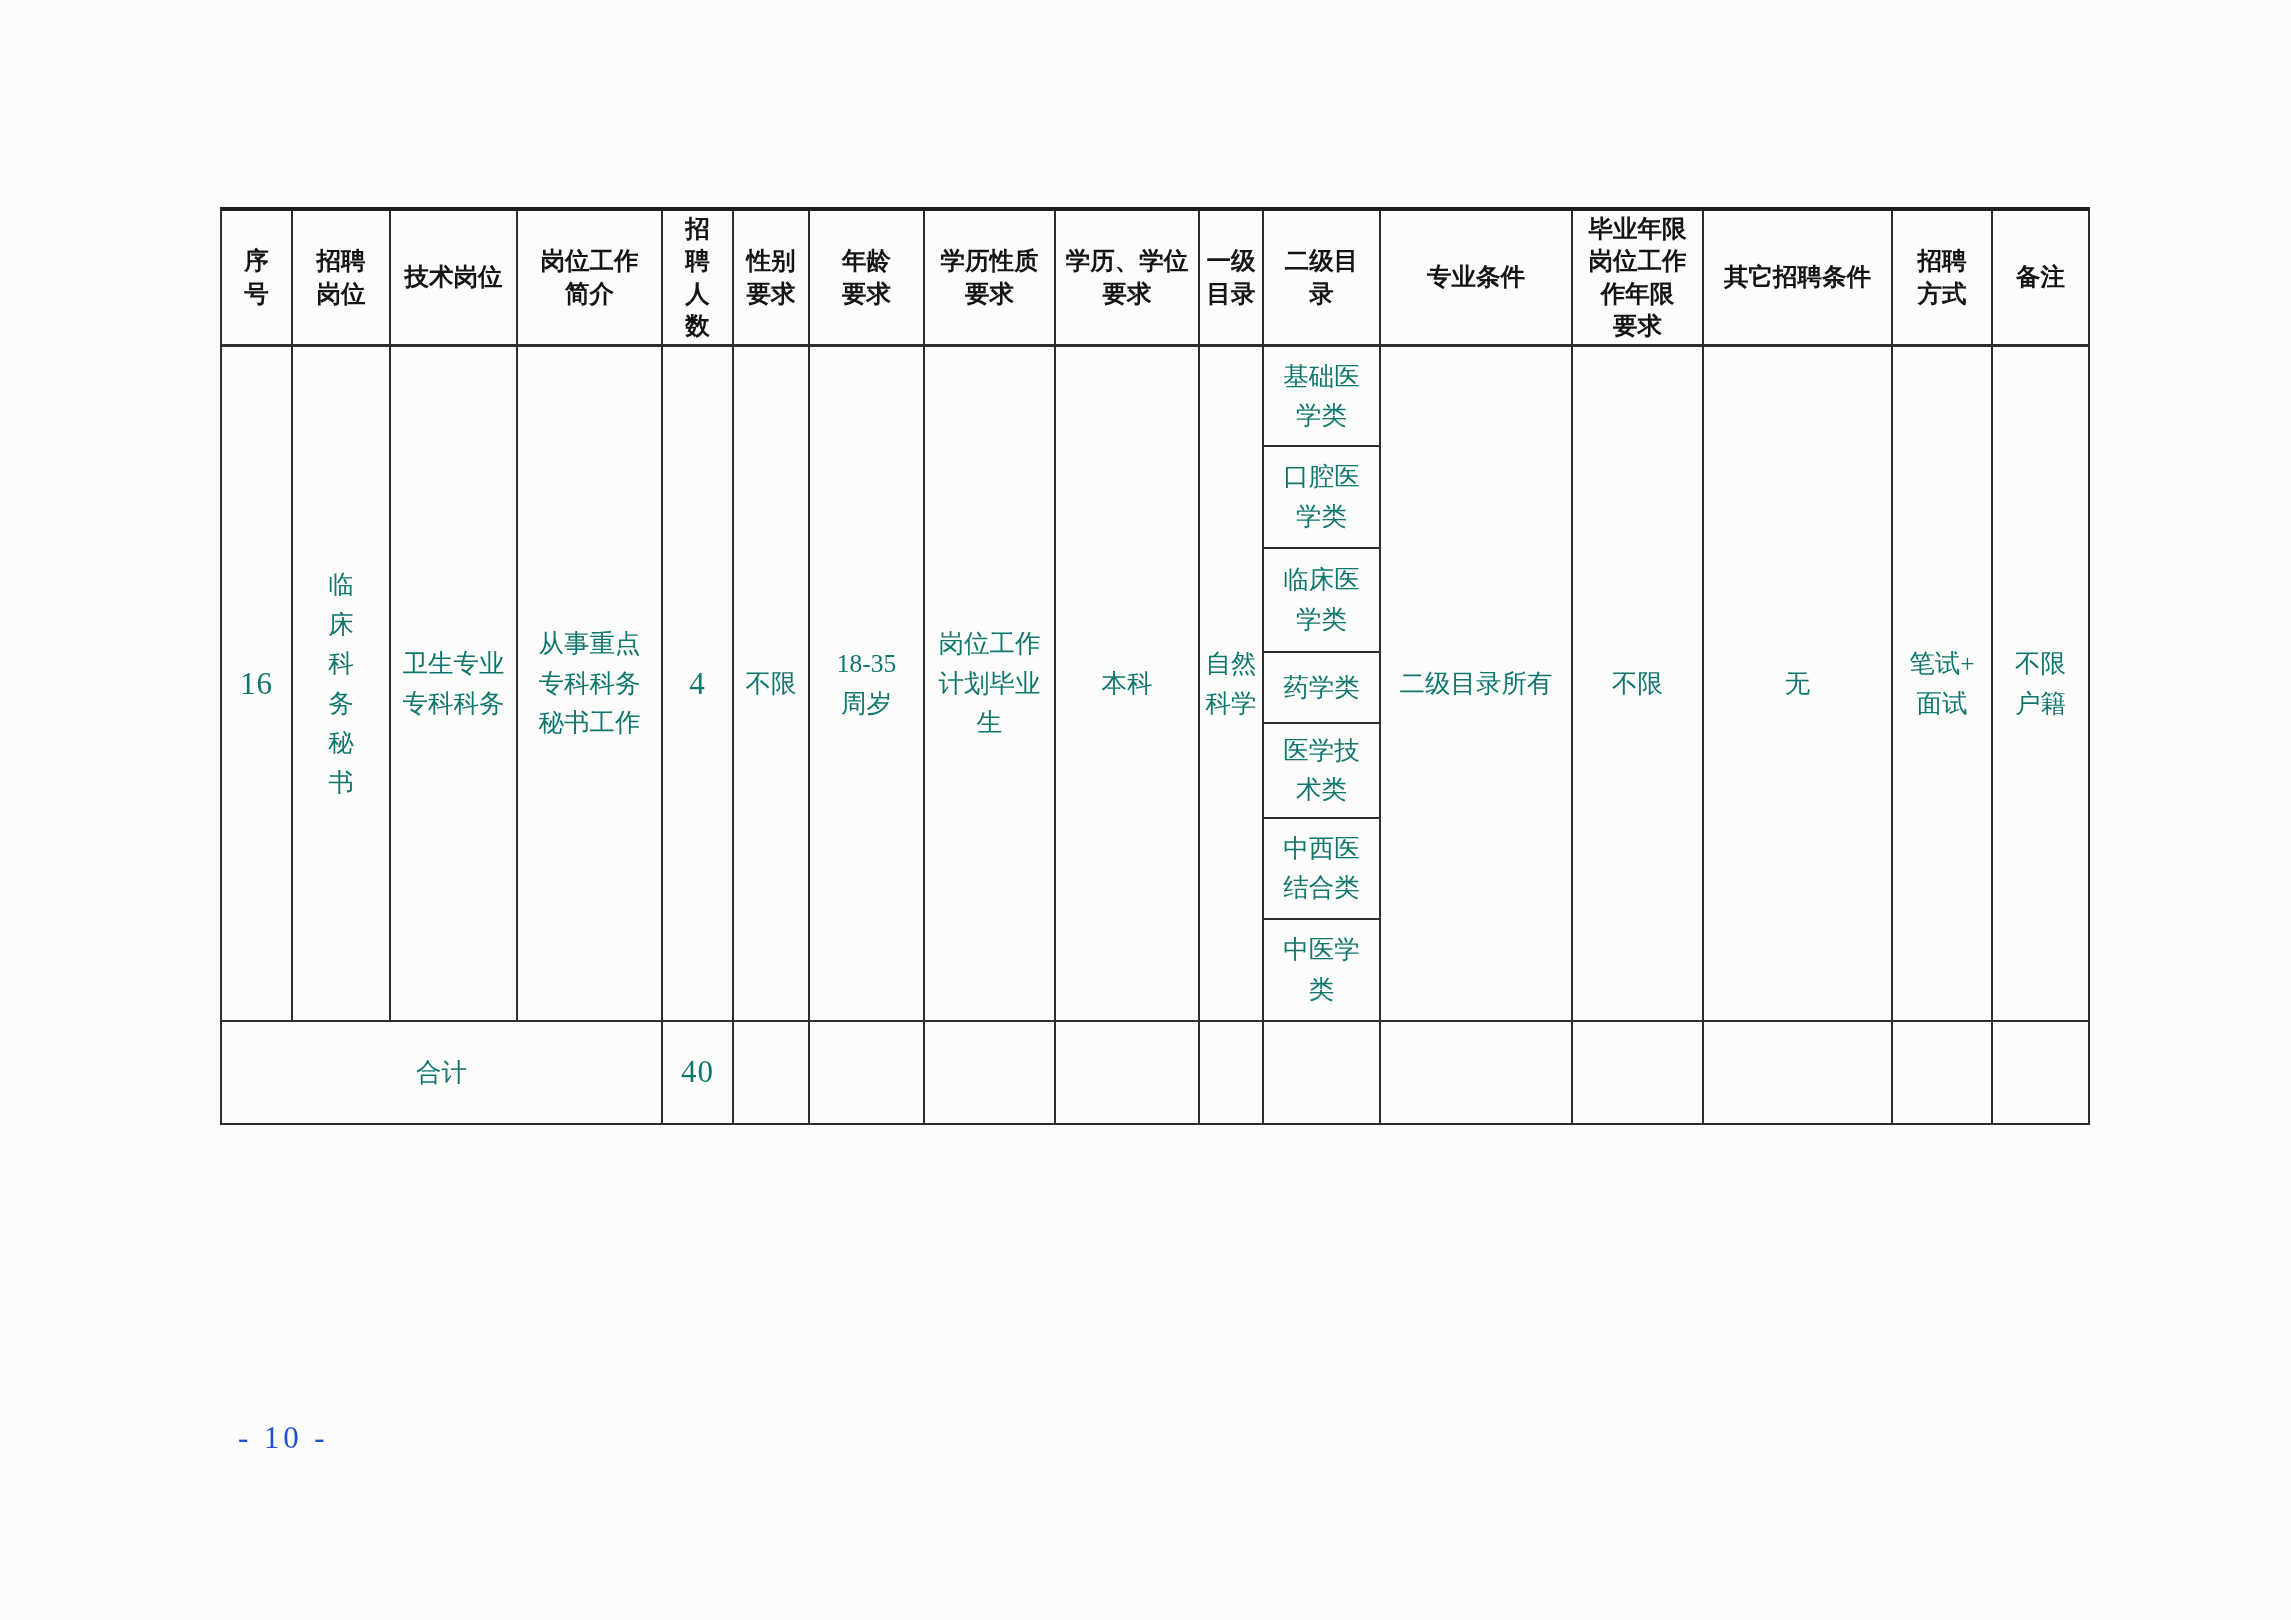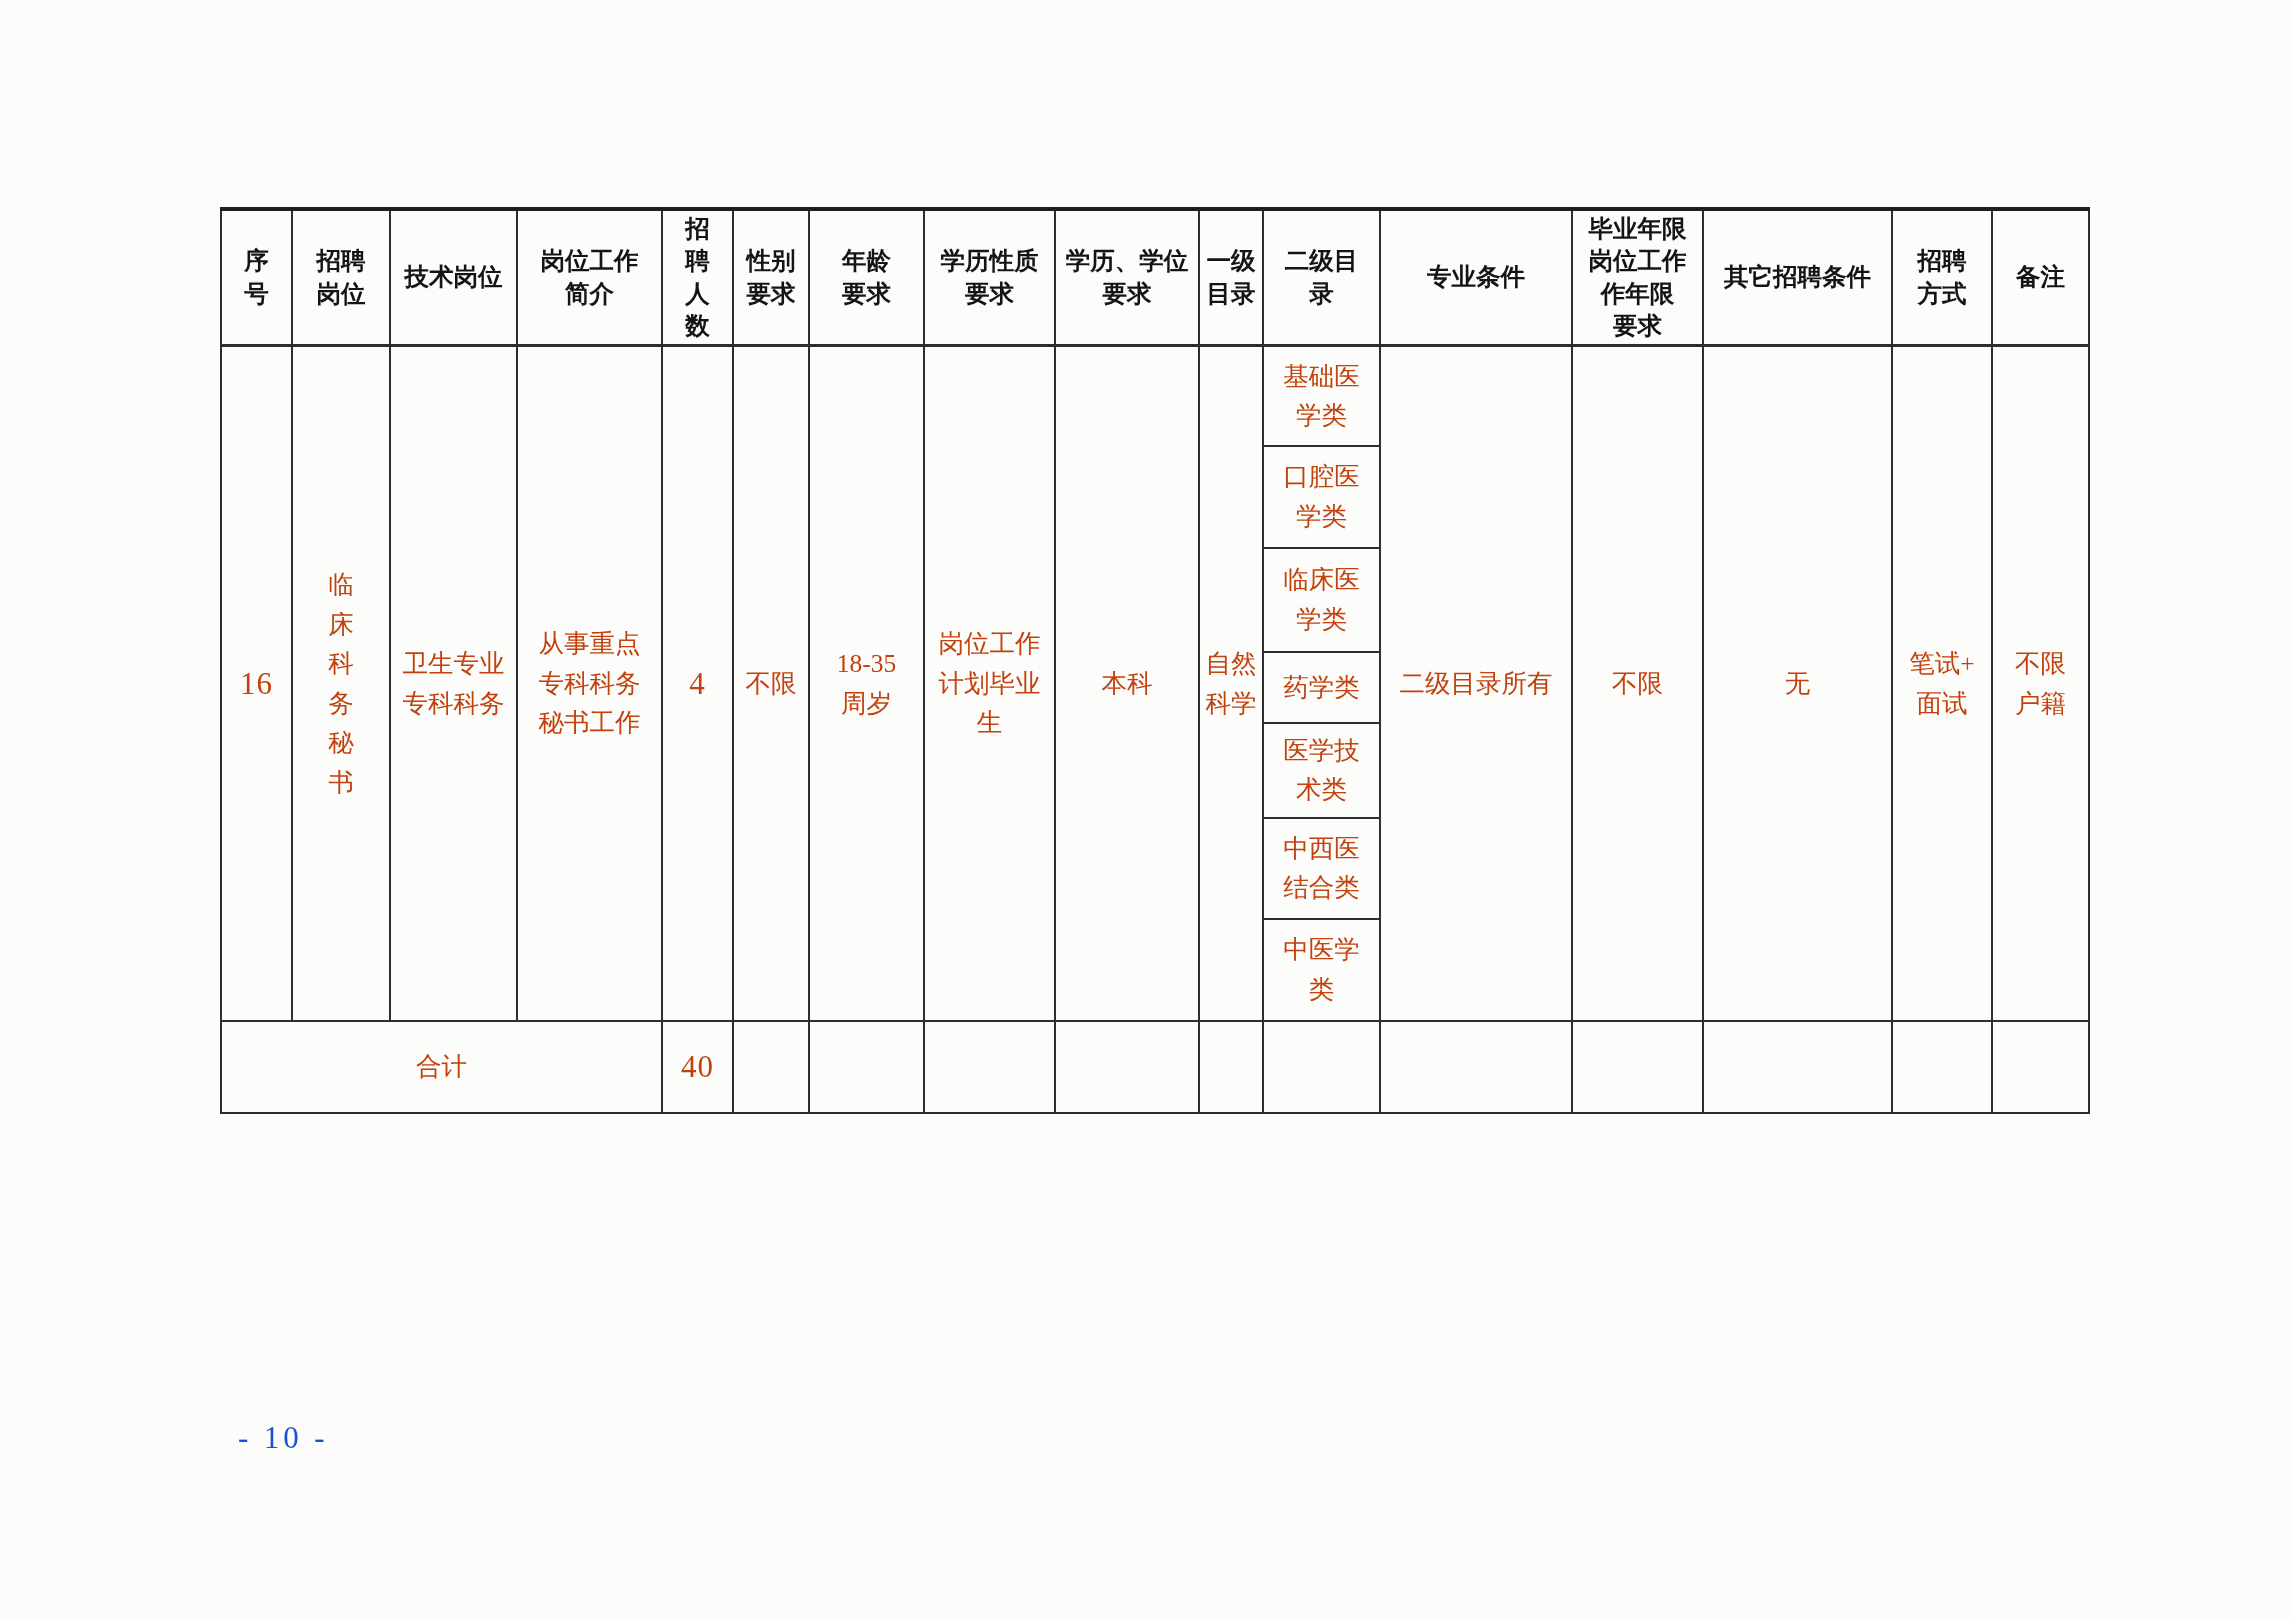--- a/index.html
+++ b/index.html
@@ -36,24 +36,24 @@
     font-family: "Liberation Sans", "DejaVu Sans", sans-serif;
     font-weight: bold;
     font-size: 24.5px;
     line-height: 1.32;
     color: #141414;
     border-bottom-width: 3.9px;
   }
   .recruit td {
     font-size: 25.5px;
     line-height: 1.55;
-    color: #c2410c;
+    color: #0f766e;
   }
   tr.header-row { height: 132px; }
-  tr.total-row { height: 92px; }
+  tr.total-row { height: 103px; }
   tr.total-row td { border-top-width: 2.9px; }
   td.num { font-size: 31px; letter-spacing: 1px; }
   .page-number {
     position: absolute;
     left: 238px;
     top: 1420px;
     font-size: 31px;
     letter-spacing: 3.9px;
     color: #1d4ed8;
     font-family: "Liberation Serif", "DejaVu Serif", serif;

